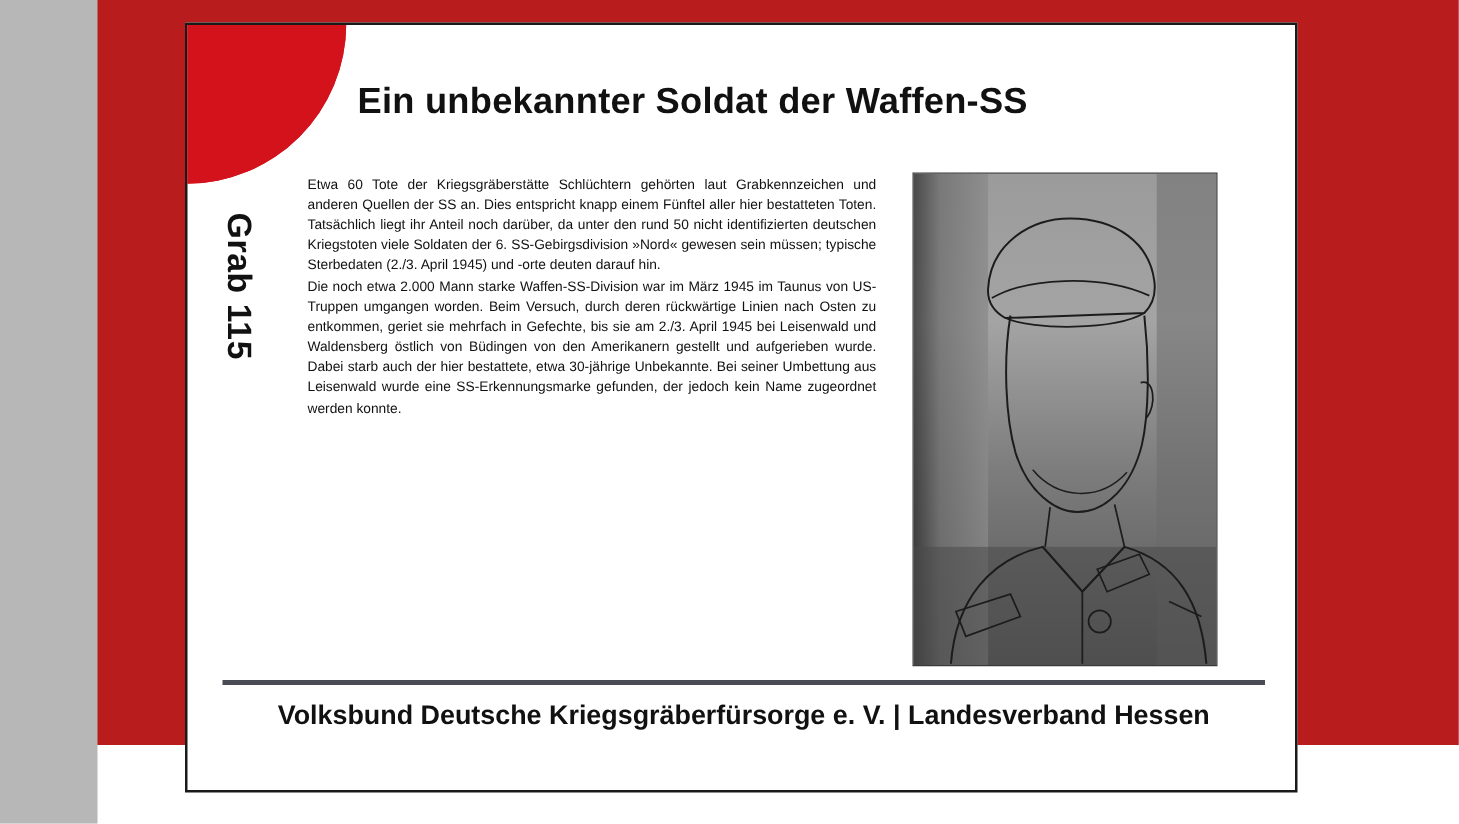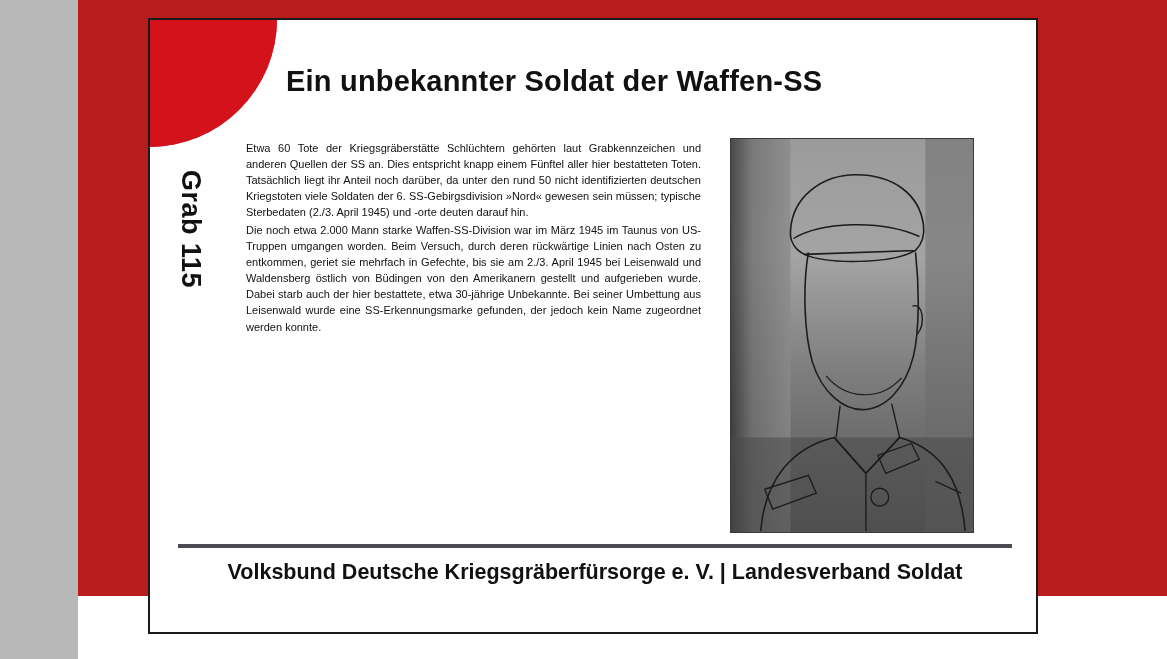--- a/index.html
+++ b/index.html
@@ -222,16 +222,16 @@
         <path d="M34 352 L78 338 L86 356 L42 372 Z" fill="none" stroke="#1c1c1c" stroke-width="1.4"></path>
         <path d="M206 344 L232 356" fill="none" stroke="#1c1c1c" stroke-width="1.4"></path>
 
         <path d="M148 318 L182 306 L190 322 L156 336 Z" fill="none" stroke="#1c1c1c" stroke-width="1.3"></path>
 
         <circle cx="150" cy="360" r="9" fill="none" stroke="#1c1c1c" stroke-width="1.4"></circle>
       </svg>
     </div>
 
     <div id="footer-rule"></div>
-    <div id="footer-text">Volksbund Deutsche Kriegsgräberfürsorge e. V. | Landesverband Soldat</div>
+    <div id="footer-text">Volksbund Deutsche Kriegsgräberfürsorge e. V. | Landesverband Hessen</div>
 
   </div>
 </div>
 
 </body></html>

